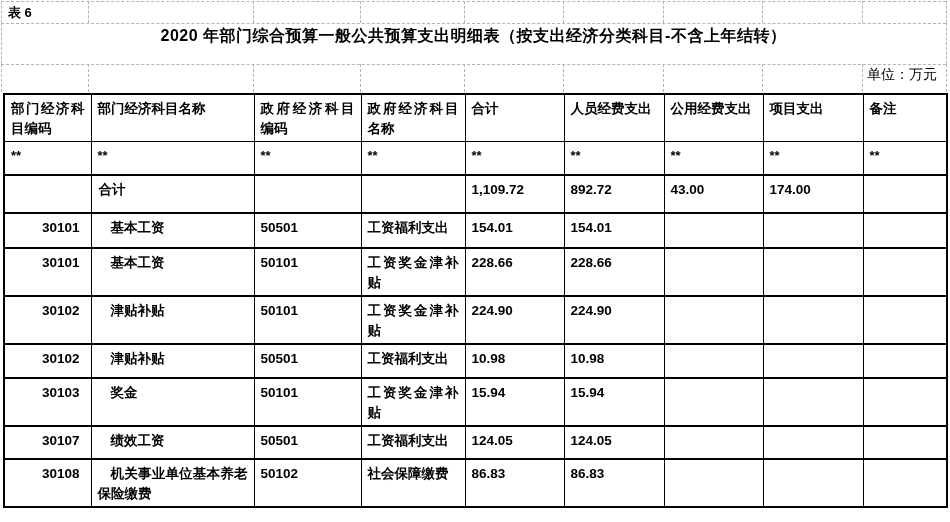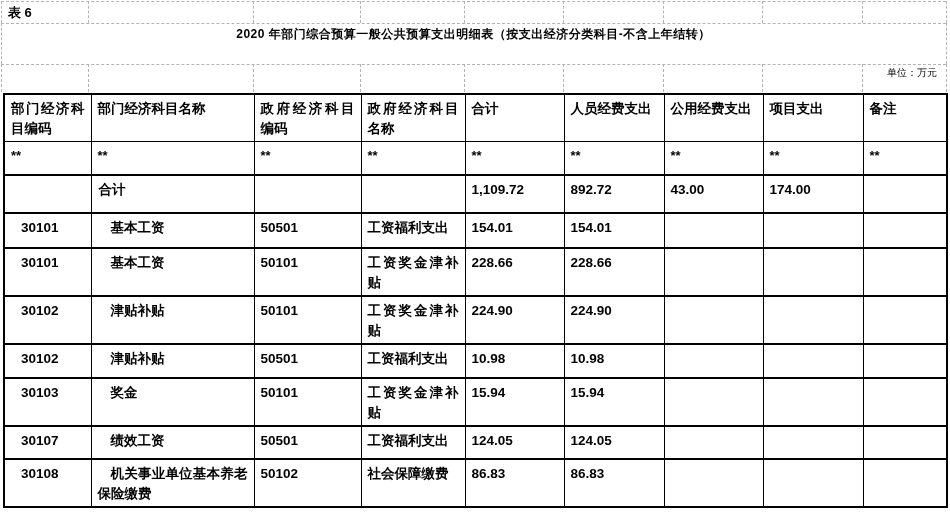--- a/index.html
+++ b/index.html
@@ -17,27 +17,27 @@
   .gridline.v { width: 0; border-left: 1px dashed #b4b4b4; }
   .gridline.h { height: 0; border-top: 1px dashed #b4b4b4; }
 
   .table-label {
     position: absolute; top: 4px; left: 8px;
     font-size: 13px; font-weight: bold;
   }
   .page-title {
     position: absolute; top: 26px; left: 0; width: 947px;
     text-align: center;
-    font-size: 12px; font-weight: bold;
+    font-size: 16px; font-weight: bold;
     letter-spacing: 0.5px;
     white-space: nowrap;
   }
   .unit-note {
     position: absolute; top: 66px; right: 13px;
-    font-size: 10px;
+    font-size: 14px;
   }
 
   table.budget {
     position: absolute; left: 3px; top: 93px;
     width: 943px;
     border-collapse: collapse;
     table-layout: fixed;
     border: 2px solid #000;
   }
   .budget th, .budget td {
@@ -56,21 +56,21 @@
   }
   .budget td {
     font-weight: bold;
     font-size: 13.5px;
     line-height: 20px;
     text-align: left;
   }
   tr.filter-row td { font-size: 13px; }
   tr.data-row td { border-top-width: 2px; }
   td.dept-name-cell, td.gov-name-cell { text-align: justify; text-align-last: left; }
-  tr.lvl-detail td.dept-code-cell { padding-left: 16px; }
+  tr.lvl-detail td.dept-code-cell { padding-left: 37px; }
   tr.lvl-detail td.dept-name-cell { text-indent: 13px; }
   tr.lvl-summary td.dept-name-cell,
   tr.lvl-category td.dept-name-cell { text-indent: 1px; }
 </style>
 </head>
 <body>
 
 <div class="sheet">
 
   <div id="gridlines">

